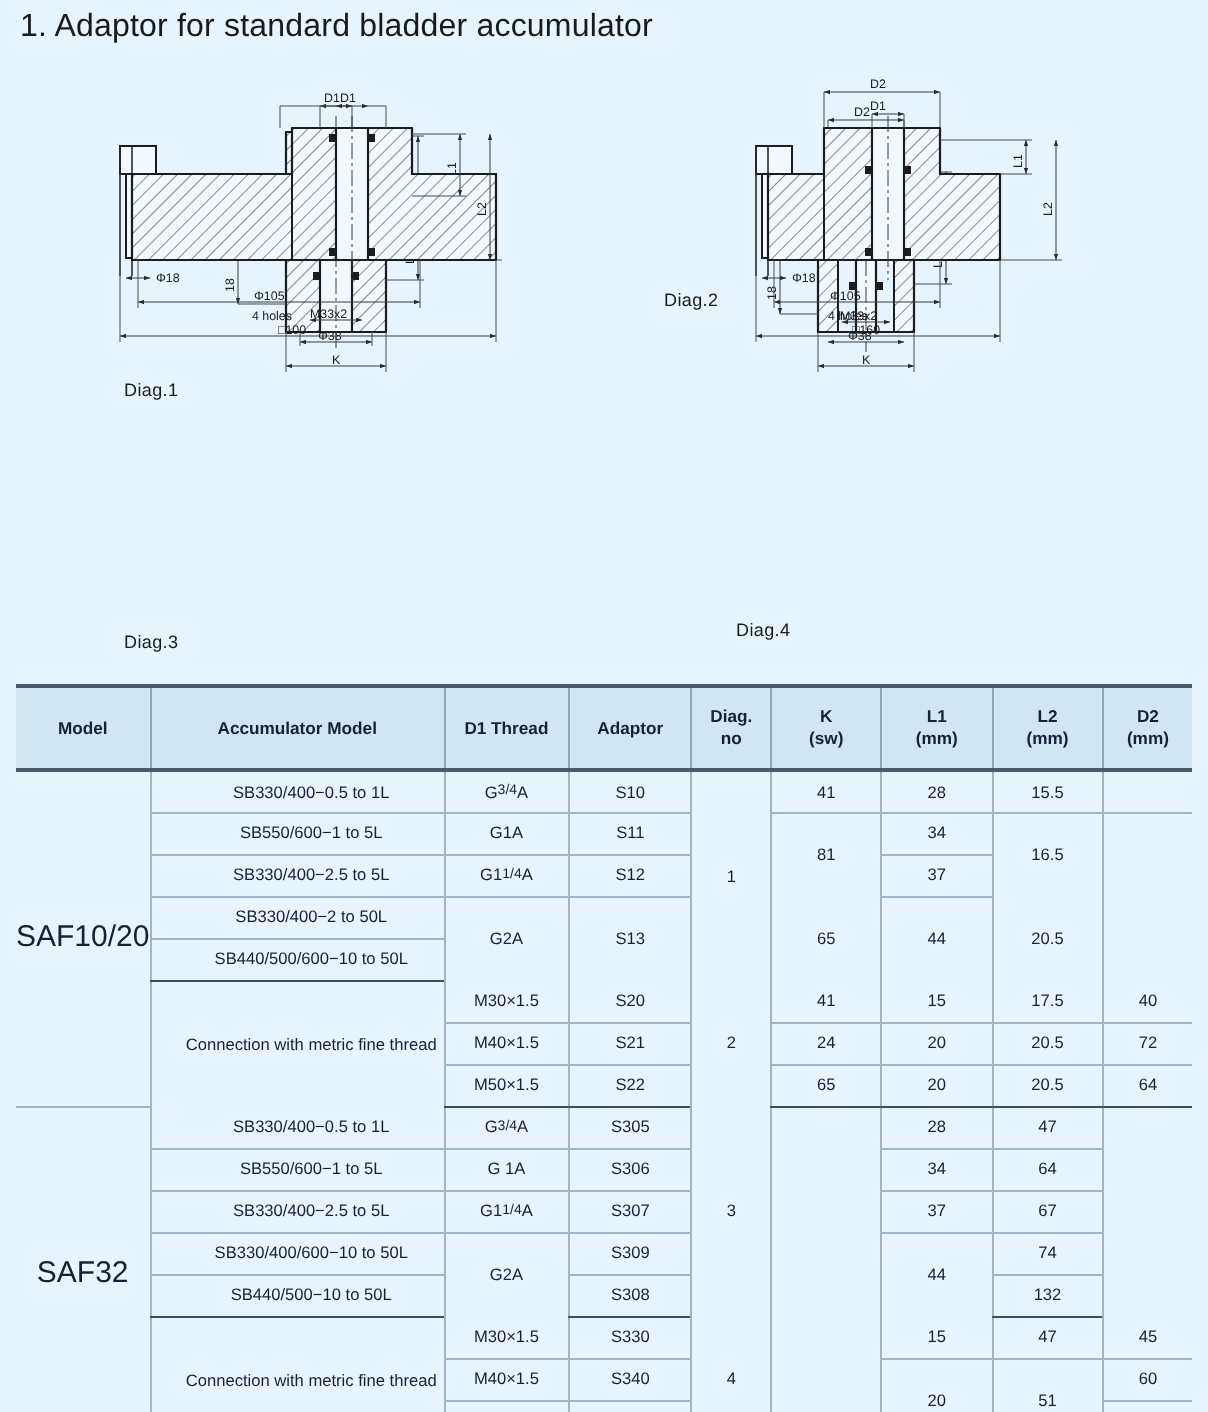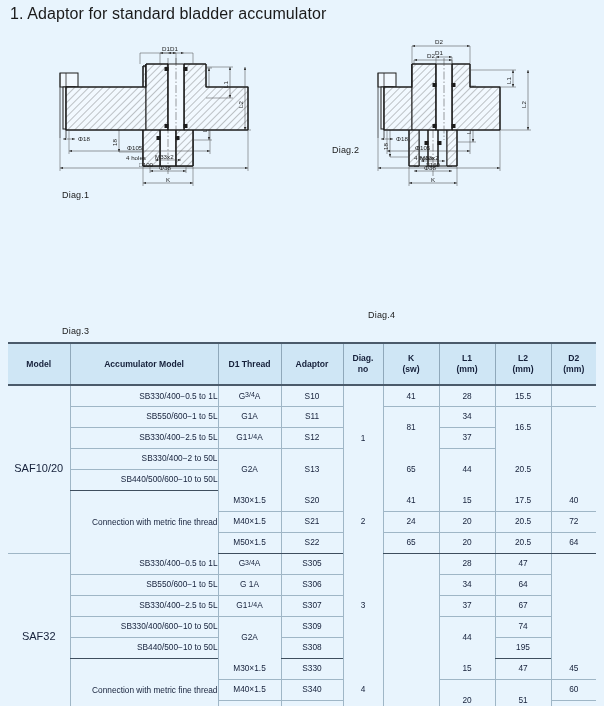--- a/index.html
+++ b/index.html
@@ -86,26 +86,26 @@
     font-size: 8.6px;
     border-bottom: 2px solid #4a5a6a;
   }
   .spec-table thead th + th { border-left: 1px solid #8fa8ba; }
   .thead-top { border-top: 2px solid #4a5a6a; }
   td.vline  { border-left: 1px solid #9fb6c6; }
   tr.hsep > td { border-bottom: 1px solid #9fb6c6; }
   tr.hsep-strong > td { border-bottom: 1.6px solid #3e4e5e; }
   .tbl-bottom > td { border-bottom: 2px solid #4a5a6a; }
   td.left-pad {
-    text-align: right;
+    text-align: center;
     padding-left: 14px;
     margin-top: 13px;
   }
   td.model-cell {
-    font-size: 11px;
+    font-size: 15px;
   }
   td.nobot { border-bottom: 0 !important; }
   .row-h { height: 21px; }
   .frac {
     display: inline-block;
     font-size: 7px;
     vertical-align: .18em;
   }
   .two-line { line-height: 1.5; }
   
@@ -362,21 +362,21 @@
 
         <line class="dim" x1="378" y1="148" x2="500" y2="148" marker-start="url(#arL)" marker-end="url(#ar)"></line>
         <line class="thin" x1="378" y1="118" x2="378" y2="151"></line>
         <line class="thin" x1="500" y1="110" x2="500" y2="151"></line>
         <text class="dimtxt" x="426" y="147">□160</text>
       </g>
     </svg>
 
     <div class="diag-label" style="left:62px; top:134px;margin-top:36px;">Diag.1</div>
     <div class="diag-label" style="left:332px; top:125px;">Diag.2</div>
-    <div class="diag-label" style="left:62px; top:306px;">Diag.3</div>
+    <div class="diag-label" style="left:62px; top:296px;">Diag.3</div>
     <div class="diag-label" style="left:332px; top:290px;margin-left:36px;">Diag.4</div>
   </div>
 
   <table class="spec-table">
     <colgroup>
       <col style="width:62px">
         <col style="width:148px">
         <col style="width:63px">
       <col style="width:62px">
         <col style="width:40px">
@@ -528,21 +528,21 @@
         <td class="vline left-pad">SB330/400/600−10 to 50L</td>
         <td class="vline nobot" rowspan="2">G2A</td>
         <td class="vline">S309</td>
         <td class="vline nobot" rowspan="2">44</td>
         <td class="vline">74</td>
       </tr>
 
       <tr class="row-h hsep-strong">
         <td class="vline left-pad">SB440/500−10 to 50L</td>
         <td class="vline">S308</td>
-        <td class="vline">195</td>
+        <td class="vline">132</td>
       </tr>
 
       <tr class="row-h hsep">
         <td class="vline left-pad two-line nobot" rowspan="3">Connection with metric fine thread</td>
         <td class="vline">M30×1.5</td>
         <td class="vline">S330</td>
         <td class="vline nobot" rowspan="3">4</td>
         <td class="vline nobot" rowspan="3"></td>
         <td class="vline">15</td>
         <td class="vline">47</td>

